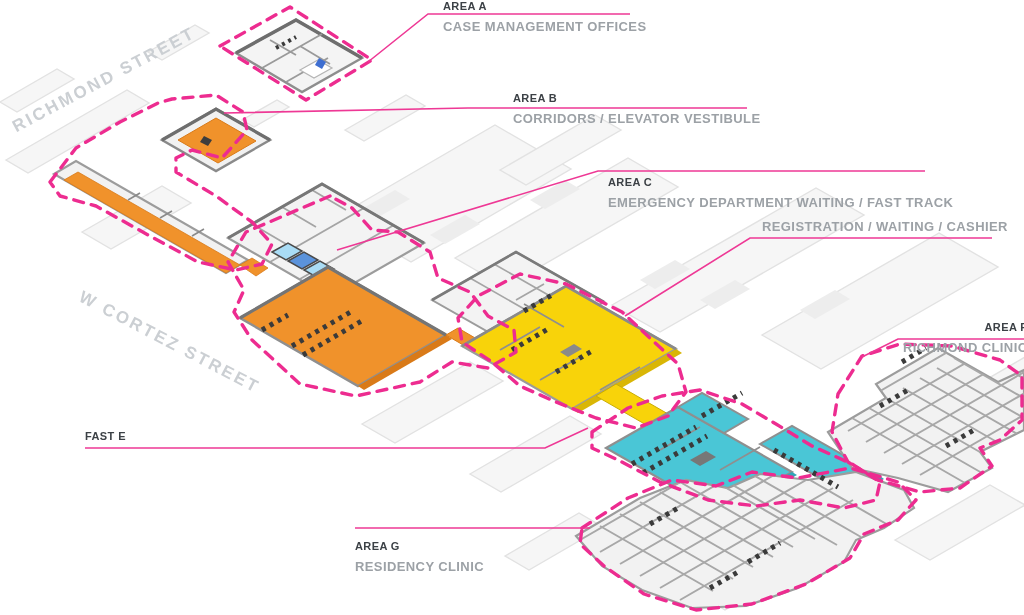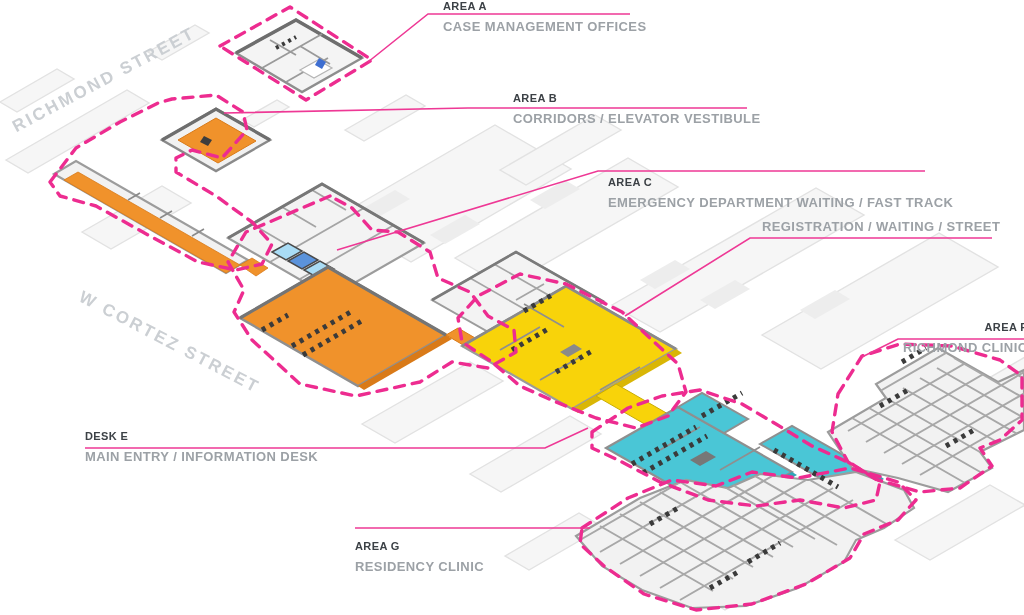--- a/index.html
+++ b/index.html
@@ -203,31 +203,30 @@
   <div class="area-title">AREA B</div>
   <div class="area-sub">CORRIDORS / ELEVATOR VESTIBULE</div>
 </div>
 
 <div class="area-label" style="left:608px;top:156px;margin-top:20px;">
   <div class="area-title">AREA C</div>
   <div class="area-sub">EMERGENCY DEPARTMENT WAITING / FAST TRACK</div>
 </div>
 
 <div class="area-label" style="left:762px;top:221px;">
-  <div class="area-sub">REGISTRATION / WAITING / STREET</div>
+  <div class="area-sub">REGISTRATION / WAITING / CASHIER</div>
 </div>
 
 <div class="area-label" style="left:903px;top:321px;text-align:right;">
   <div class="area-title">AREA F</div>
   <div class="area-sub">RICHMOND CLINIC</div>
 </div>
 
 <div class="area-label" style="left:85px;top:430px;">
-  <div class="area-title">DESK E</div>
-  <div class="area-sub">MAIN ENTRY / INFORMATION DESK</div>
+  <div class="area-title">FAST E</div>
 </div>
 
 <div class="area-label" style="left:355px;top:540px;">
   <div class="area-title">AREA G</div>
   <div class="area-sub">RESIDENCY CLINIC</div>
 </div>
 
 </div>
 
 </body></html>

